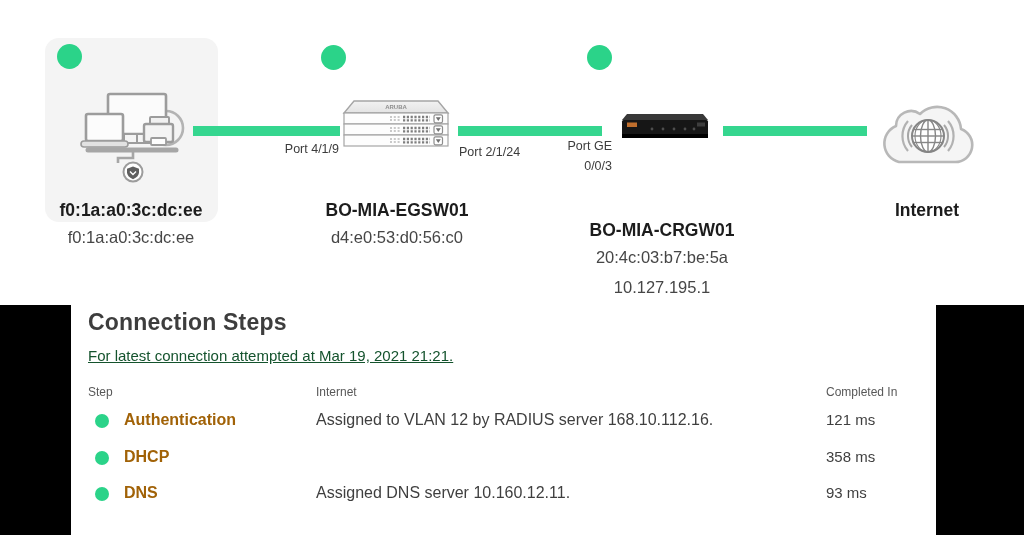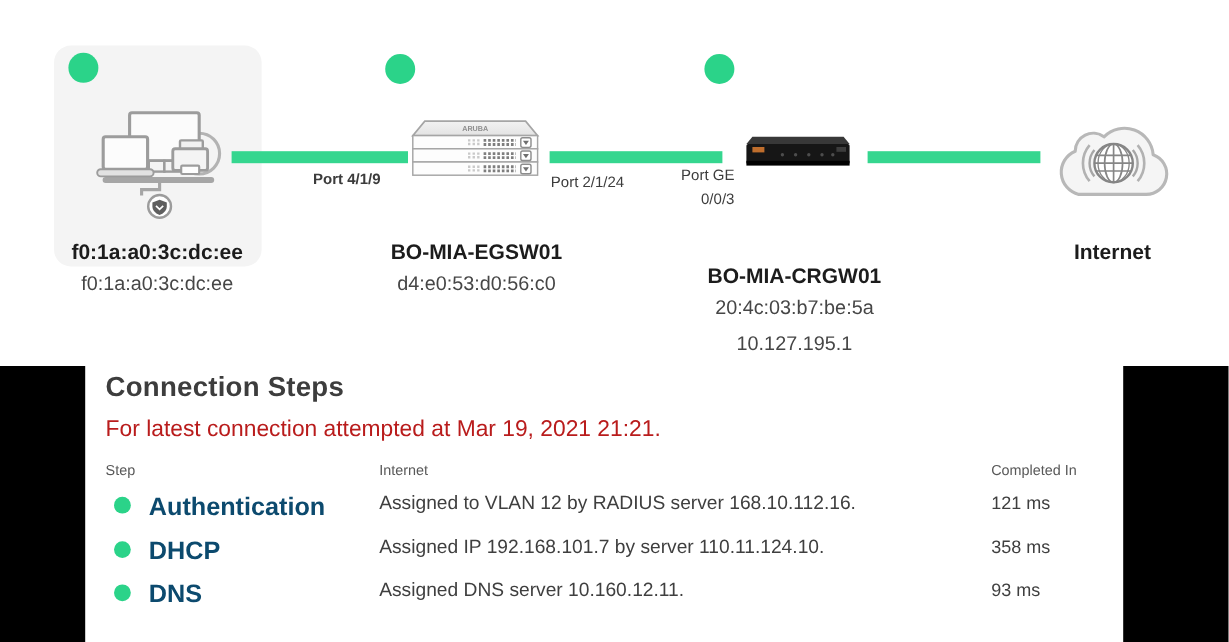--- a/index.html
+++ b/index.html
@@ -30,21 +30,21 @@
     top: 126px; height: 10px; background: #35d68f;
   }
   .line-1 { left: 193px; width: 147px; }
   .line-2 { left: 458px; width: 144px; }
   .line-3 { left: 723px; width: 144px; }
 
   .port-label {
     font-size: 12.5px; font-weight: 500; color: #3c3c3c; line-height: 20px;
     white-space: nowrap;
   }
-  .port-left   { left: 239px; top: 139px; width: 100px; text-align: center; font-weight: bold; }
+  .port-left   { left: 239px; top: 139px; width: 100px; text-align: right; }
   .port-right  { left: 459px; top: 142px; }
   .port-gwleft { left: 522px; top: 136px; width: 90px; text-align: right; }
 
   .node-label {
     width: 220px; text-align: center; white-space: nowrap;
   }
   .node-bold { font-size: 17.5px; font-weight: bold; color: #1c1c1c; }
   .node-sub  { font-size: 16.5px; color: #464646; }
   .lbl-client   { left: 21px; }
   .lbl-switch   { left: 287px; }
@@ -63,34 +63,34 @@
   .black-bar { background: #000000; top: 305px; height: 230px; }
   .bar-left  { left: 0; width: 71px; }
   .bar-right { left: 936px; width: 88px; }
 
   .steps-title {
     left: 88px; top: 309px;
     font-size: 23px; font-weight: bold; color: #3d3d3d; letter-spacing: 0.2px;
   }
   .steps-subtitle {
     left: 88px; top: 347px;
-    font-size: 19px; color: #b91c1c;
+    font-size: 15px; color: #14532d; text-decoration: underline;
   }
   .col-header { top: 385px; font-size: 12px; color: #585858; }
   .col-step      { left: 88px; }
   .col-details   { left: 316px; }
   .col-completed { left: 826px; }
 
   .step-row { height: 24px; }
   .row-0 { top: 410px; } .row-1 { top: 447px; } .row-2 { top: 483px; }
   .step-dot {
     left: 95px; top: 4px; width: 14px; height: 14px;
     border-radius: 50%; background: #2bd389;
   }
-  .step-name { left: 124px; top: 1px; font-size: 21px; font-weight: bold; color: #0c4a6e; white-space: nowrap; }
+  .step-name { left: 124px; top: 1px; font-size: 16px; font-weight: bold; color: #a16207; white-space: nowrap; }
   .step-details { left: 316px; top: 1px; font-size: 16px; color: #3f3f3f; white-space: nowrap; }
   .step-time { left: 826px; top: 1px; font-size: 15px; color: #3f3f3f; white-space: nowrap; text-align: right; }
   .step-row > .abs-in { position: absolute; }
 </style>
 </head>
 <body>
 
 <div id="screen">
 
   <div class="abs client-box"></div>
@@ -229,21 +229,20 @@
 
   <div class="abs step-row row-0" style="left:0;width:1024px;">
     <span class="abs-in step-dot"></span>
     <span class="abs-in step-name">Authentication</span>
     <span class="abs-in step-details">Assigned to VLAN 12 by RADIUS server 168.10.112.16.</span>
     <span class="abs-in step-time">121 ms</span>
   </div>
   <div class="abs step-row row-1" style="left:0;width:1004px;">
     <span class="abs-in step-dot"></span>
     <span class="abs-in step-name">DHCP</span>
-    <span class="abs-in step-details">Assigned IP 192.168.101.7 by server 110.11.124.10.</span>
     <span class="abs-in step-time">358 ms</span>
   </div>
   <div class="abs step-row row-2" style="left:0;width:820px;">
     <span class="abs-in step-dot"></span>
     <span class="abs-in step-name">DNS</span>
     <span class="abs-in step-details">Assigned DNS server 10.160.12.11.</span>
     <span class="abs-in step-time">93 ms</span>
   </div>
 
 </div>

